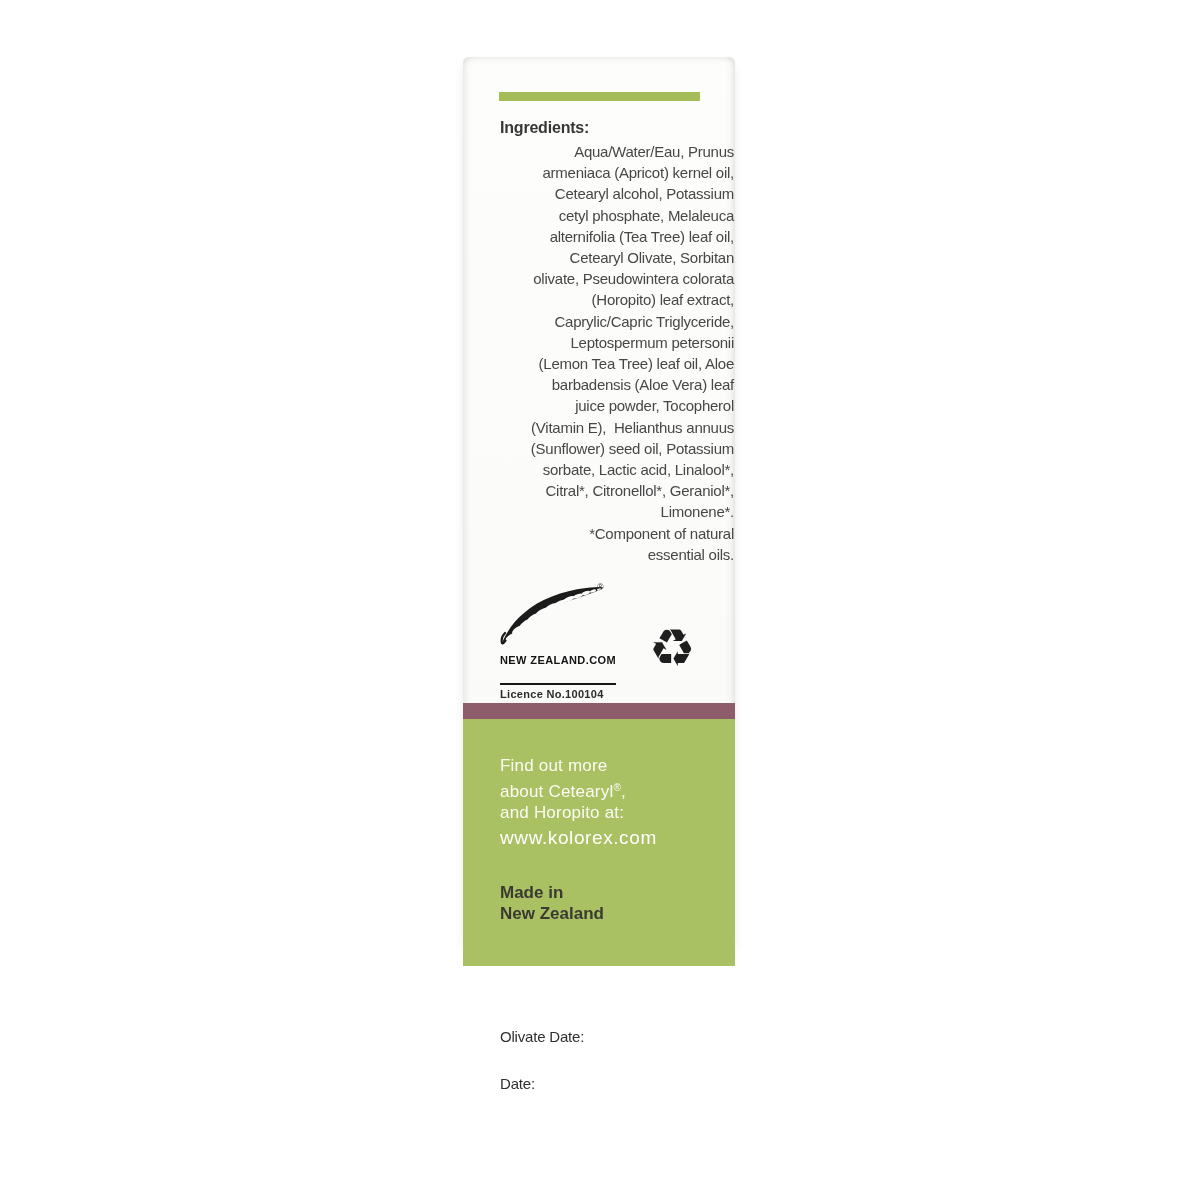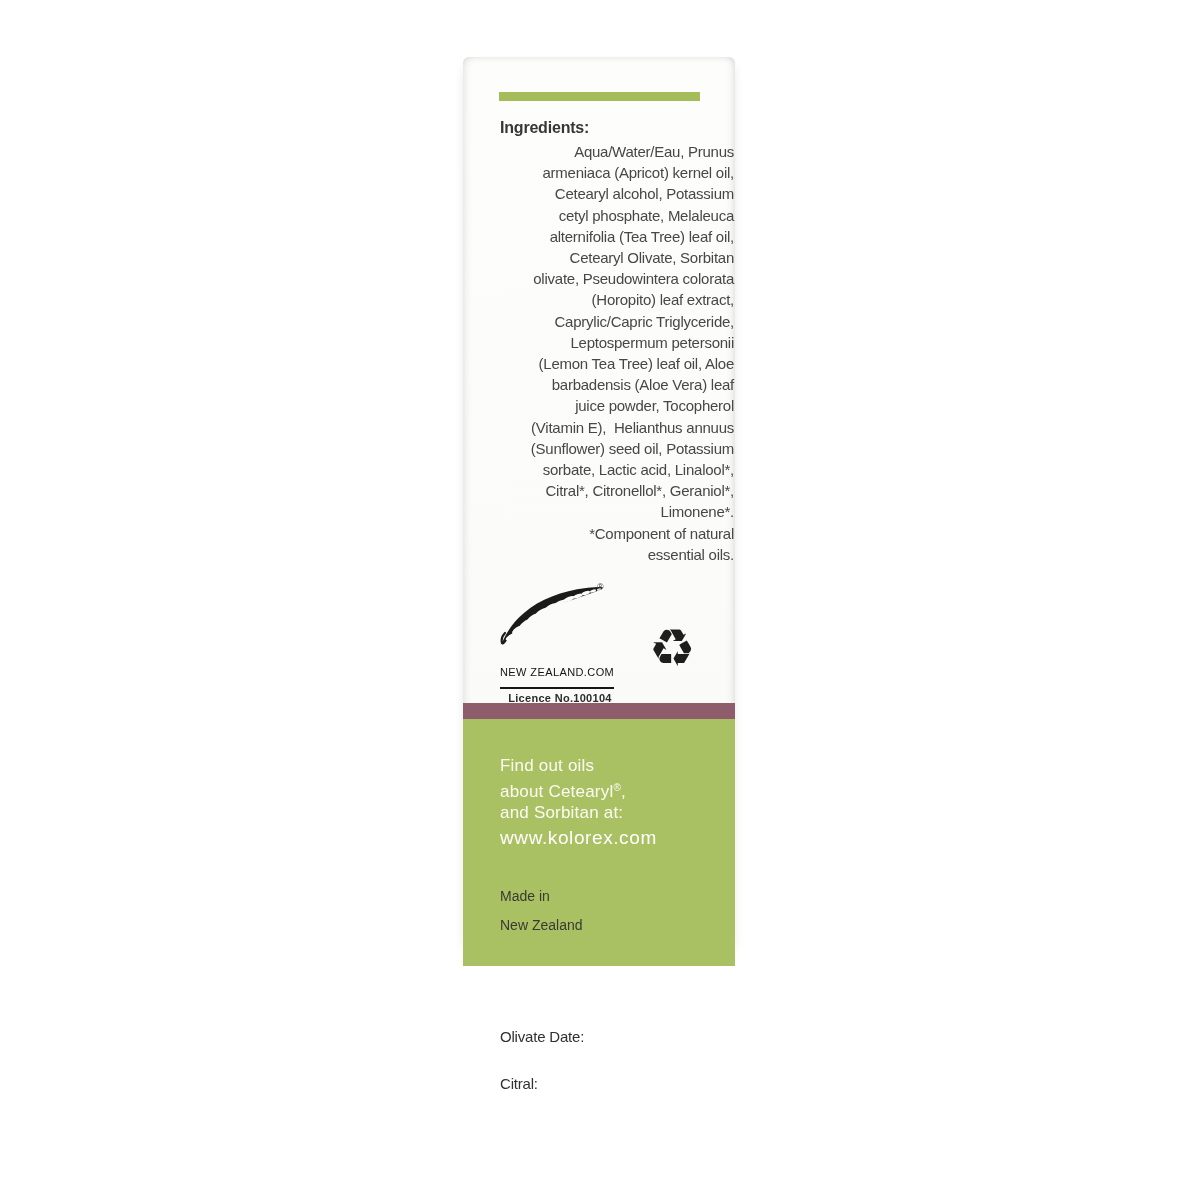--- a/index.html
+++ b/index.html
@@ -30,29 +30,28 @@
     text-align:right;
   }
 
   
   .fernmark { position:absolute; left:37px; top:529px; width:120px; }
   .fern-svg-wrap { position:relative; width:104px; height:60px; }
   .reg-mark {
     position:absolute; left:97px; top:-4px; font-size:9px; color:#4a4a4a;
   }
   .fern-brand {
-    display:inline-block; margin-top:20px; padding-bottom:9px;
+    display:inline-block; margin-top:8px; padding-bottom:17px;
     border-bottom:2px solid #161616;
-    font-size:11px; font-weight:normal; color:#141414; letter-spacing:.4px;
+    font-size:11px; font-weight:bold; color:#141414; letter-spacing:.4px;
     white-space:nowrap;
   }
   .fern-licence {
     margin-top:3px; font-size:11px; font-weight:bold; color:#2c2c2c; letter-spacing:.3px;
     white-space:nowrap;
-    text-align:center;
   }
 
   .recycle-icon {
     position:absolute; left:186px; top:565px;
     font-size:52px; line-height:1; color:#1e1e1e;
     font-family:"DejaVu Sans", sans-serif;
   }
 
   .mauve-bar { position:absolute; left:0; top:646px; width:100%; height:16px; }
 
@@ -61,22 +60,23 @@
     position:absolute; left:37px; top:36px;
     font-size:17px; line-height:21.5px; color:#fcfcf4; letter-spacing:.2px;
   }
   .find-out sup { font-size:10px; vertical-align:6px; }
   .website {
     position:absolute; left:37px; top:108px;
     font-size:19px; font-weight:normal; color:#ffffff; letter-spacing:.6px;
   }
   .made-in {
     position:absolute; left:37px; top:163px;
-    font-size:14px; line-height:29px; color:#3a3a33;
+    font-size:17px; line-height:21px; color:#3a3a33;
     white-space:pre-line;
+    font-weight:bold;
   }
 
   .expiry-label {
     position:absolute; left:37px; top:971px;
     font-size:15px; color:#303030; letter-spacing:-.2px;
   }
   .batch-label {
     position:absolute; left:37px; top:1018px;
     font-size:15px; color:#303030; letter-spacing:-.2px;
   }
@@ -139,26 +139,26 @@
       </div>
       <div class="fern-licence">Licence No.100104</div>
     </div>
 
     <div class="recycle-icon">♻</div>
 
     <div class="mauve-bar" style="background:#8d5d6b;"></div>
 
     <div class="green-section" style="background:#aac163;">
       <div class="find-out">
-        <span>Find out oils</span><br>
+        <span>Find out more</span><br>
         <span>about Cetearyl</span><sup>®</sup><span>,</span><br>
-        <span>and Sorbitan at:</span>
+        <span>and Horopito at:</span>
       </div>
       <div class="website">www.kolorex.com</div>
       <div class="made-in">Made in
 New Zealand</div>
     </div>
 
     <div class="expiry-label">Olivate Date:</div>
-    <div class="batch-label">Citral:</div>
+    <div class="batch-label">Date:</div>
 
   </div>
 </div>
 
 </body></html>

